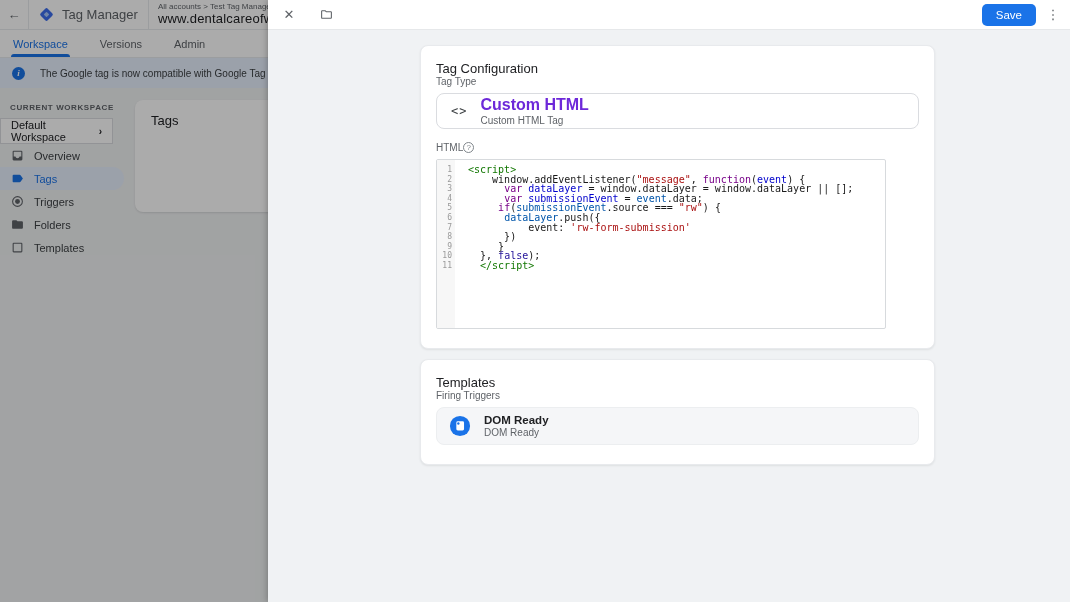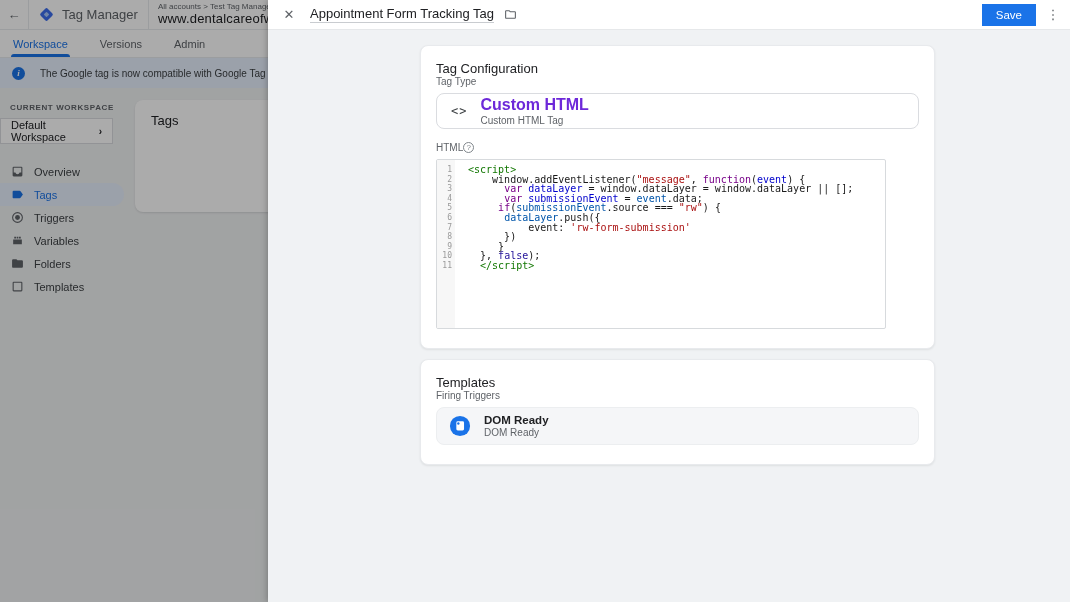--- a/index.html
+++ b/index.html
@@ -33,21 +33,21 @@
                font-size:9px; font-weight:bold; display:flex; align-items:center; justify-content:center;
                font-family:"Liberation Serif", serif; font-style:italic; flex:0 0 auto; }
   .banner-text { font-size:10px; color:#3c4043; white-space:nowrap; overflow:hidden; }
 
   .app-body { position:absolute; left:0; top:88px; right:0; bottom:0; background:#f1f3f4; }
   .ws-label { font-size:8px; font-weight:bold; letter-spacing:.6px; color:#5f6368; margin:15px 0 6px 10px; }
   .ws-box { width:113px; height:26px; background:#fff; border:1px solid #dadce0; display:flex;
             align-items:center; justify-content:center; padding:0 10px; cursor:pointer; }
   .ws-name { font-size:11px; color:#202124; }
   .ws-chev { font-size:10px; color:#202124; font-weight:bold; }
-  .side-menu { margin-top:16px; width:124px; }
+  .side-menu { margin-top:0; width:124px; }
   .side-item { height:23px; display:flex; align-items:center; gap:10px; padding-left:11px;
                border-radius:0 14px 14px 0; cursor:pointer; color:#3c4043; }
   .side-item .icn { width:13px; height:13px; color:#5f6368; display:flex; }
   .side-item .icn svg { width:13px; height:13px; fill:currentColor; }
   .side-item span.lbl { font-size:11px; }
   .side-item.active { background:#e8f0fe; color:#1a73e8; }
   .side-item.active .icn { color:#1a73e8; }
 
   .content-card { position:absolute; left:135px; top:12px; width:150px; height:112px;
                   background:#fff; border-radius:8px; box-shadow:0 1px 2px rgba(60,64,67,.15); padding:13px 16px; }
@@ -60,21 +60,21 @@
   .panel { position:absolute; left:268px; top:0; width:802px; height:602px; z-index:10;
            background:#f0f2f4; box-shadow:-1px 0 6px rgba(0,0,0,.25); display:flex; flex-direction:column; }
   .panel-header { height:30px; background:#fff; border-bottom:1px solid #e6e8ea; display:flex;
                   align-items:center; flex:0 0 auto; }
   .close-x { width:42px; text-align:center; font-size:13px; color:#5f6368; cursor:pointer; }
   .panel-title { font-size:13px; color:#202124; border-bottom:1px solid #c9ccd0; padding-bottom:1px;
                  white-space:nowrap; cursor:text; }
   .title-folder { margin-left:10px; color:#5f6368; display:flex; cursor:pointer; }
   .title-folder svg { width:13px; height:13px; fill:currentColor; }
   .spacer { flex:1; }
-  .save-btn { background:#1a73e8; color:#fff; font-size:11.5px; border:none; border-radius:0;
+  .save-btn { background:#1a73e8; color:#fff; font-size:11.5px; border:none; border-radius:5px;
               padding:5px 14px; cursor:pointer; font-family:inherit; }
   .kebab { width:34px; text-align:center; color:#5f6368; font-size:13px; letter-spacing:0; cursor:pointer; }
 
   .panel-body { flex:1; overflow:auto; padding:15px 0 30px 152px; }
   .card { width:515px; background:#fff; border:1px solid #e8eaed; border-radius:8px;
           box-shadow:0 1px 2px rgba(60,64,67,.1); padding:15px 15px 19px; }
   .card + .card { margin-top:10px; }
   .card-heading { font-size:13px; color:#202124; }
   .small-label { font-size:10px; color:#5f6368; }
   .mt18 { } .mt6 { margin-top:6px; } .mt14 { margin-top:13px; }
@@ -170,28 +170,20 @@
               <svg viewBox="0 0 24 24">
                 <path d="M12 2a10 10 0 1 0 10 10A10 10 0 0 0 12 2zm0 18a8 8 0 1 1 8-8 8 8 0 0 1-8 8z"></path>
                 <circle cx="12" cy="12" r="4.5"></circle>
               </svg>
             </span>
             <span class="lbl">Triggers</span>
           </div>
           <div class="side-item">
             <span class="icn">
               <svg viewBox="0 0 24 24">
-                <path d="M6 5h3.2v3.4H6zM10.4 5h3.2v3.4h-3.2zM14.8 5H18v3.4h-3.2zM4 10h16v9H4z"></path>
-              </svg>
-            </span>
-            <span class="lbl">Variables</span>
-          </div>
-          <div class="side-item">
-            <span class="icn">
-              <svg viewBox="0 0 24 24">
                 <path d="M10 4H4a2 2 0 0 0-2 2v12c0 1.1.9 2 2 2h16a2 2 0 0 0 2-2V8a2 2 0 0 0-2-2h-8l-2-2z"></path>
               </svg>
             </span>
             <span class="lbl">Folders</span>
           </div>
           <div class="side-item">
             <span class="icn">
               <svg viewBox="0 0 24 24">
                 <path d="M19 3H5a2 2 0 0 0-2 2v14c0 1.1.9 2 2 2h14a2 2 0 0 0 2-2V5a2 2 0 0 0-2-2zm0 16H5V5h14v14z"></path>
               </svg>
@@ -203,21 +195,20 @@
         <div class="content-title">Tags</div>
       </div>
     </div>
   </div>
 
   <div class="scrim"></div>
 
   <div class="panel">
     <div class="panel-header">
       <div class="close-x">✕</div>
-      <div class="panel-title">Appointment Form Tracking Tag</div>
       <div class="title-folder">
         <svg viewBox="0 0 24 24">
             <path d="M10 4H4a2 2 0 0 0-2 2v12c0 1.1.9 2 2 2h16a2 2 0 0 0 2-2V8a2 2 0 0 0-2-2h-8l-2-2zm10 14H4V6h5.2l2 2H20v10z"></path>
           </svg>
       </div>
       <div class="spacer"></div>
       <button class="save-btn">Save</button>
       <div class="kebab">⋮</div>
     </div>
 

